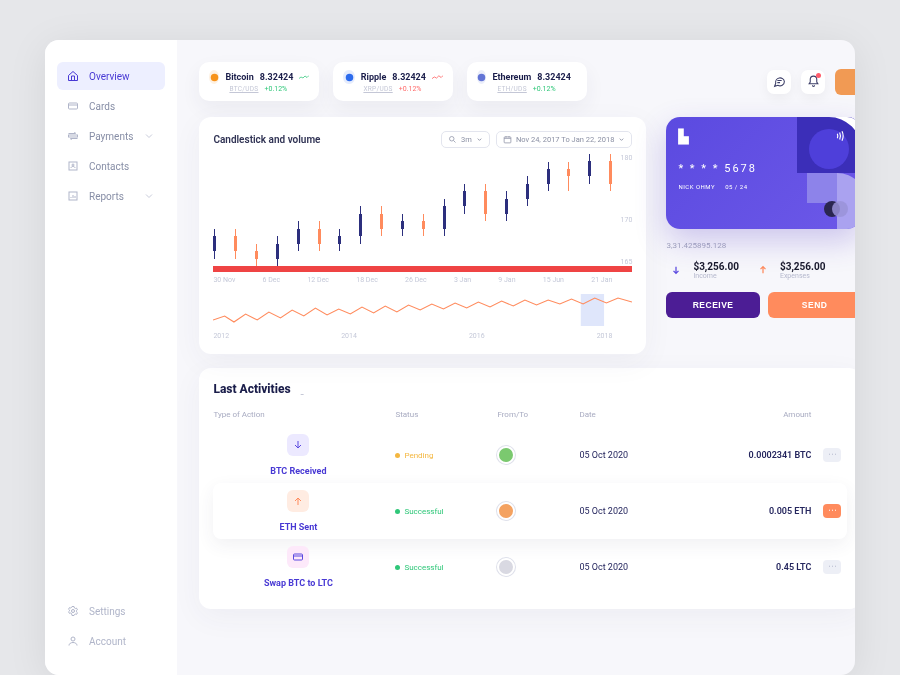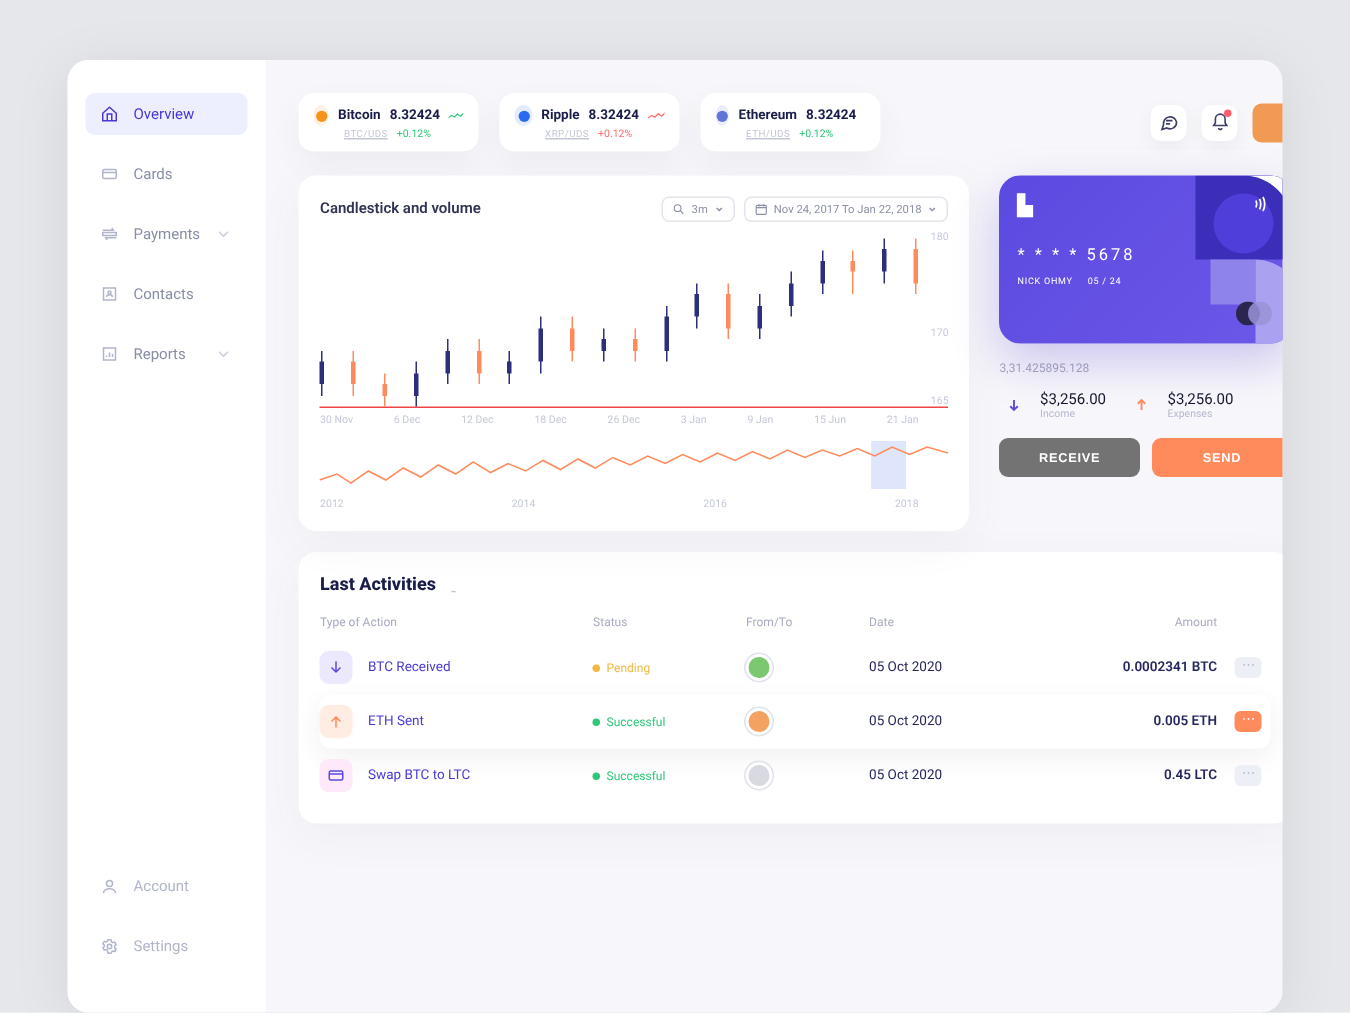--- a/index.html
+++ b/index.html
@@ -5,21 +5,21 @@
   * { margin:0; padding:0; box-sizing:border-box; }
   body { background:#e6e7ea; font-family:-apple-system,Segoe UI,Roboto,Helvetica,Arial,sans-serif; width:900px; height:675px; overflow:hidden; }
   .app { position:absolute; top:40px; left:45px; right:45px; bottom:0; background:#f7f7fb; border-radius:14px; box-shadow:0 6px 40px rgba(0,0,0,0.08); overflow:hidden; display:flex; }
 
   
   .sidebar { width:150px; background:#fff; display:flex; flex-direction:column; padding:22px 0 18px 0; }
   .brand { display:flex; align-items:center; gap:7px; padding:0 18px 28px; }
   .brand-icon { width:16px; height:16px; }
   .brand-name { color:#5247c8; font-weight:700; font-size:13px; }
   .nav { flex:1; padding:0 12px; }
-  .nav-item { display:flex; align-items:center; gap:10px; height:28px; padding:0 10px; border-radius:6px; font-size:10px; color:#878ea6; cursor:pointer; margin-bottom:12px; }
+  .nav-item { display:flex; align-items:center; gap:10px; height:28px; padding:0 10px; border-radius:6px; font-size:10px; color:#878ea6; cursor:pointer; margin-bottom:2px; }
   .nav-item.active { background:#edefff; color:#4839d4; }
   .nav-icon { width:12px; height:12px; flex:0 0 12px; }
   .nav-chevron { margin-left:auto; }
   .nav-bottom { padding:0 12px; }
   .nav-bottom .nav-item { color:#b0b5c9; }
 
   
   .main { flex:1; padding:22px 22px 0; }
   .top { display:flex; align-items:center; gap:12px; margin-bottom:16px; }
   .tickers { display:flex; gap:14px; }
@@ -37,21 +37,21 @@
   .icon-btn { width:24px; height:24px; border-radius:7px; background:#fff; display:flex; align-items:center; justify-content:center; box-shadow:0 4px 12px rgba(0,0,0,0.05); cursor:pointer; }
   .avatar { width:26px; height:26px; border-radius:6px; background:#f19a54; }
 
   .content { display:flex; gap:20px; }
 
   
   .chart-panel { flex:1; background:#fff; border-radius:12px; padding:14px; box-shadow:0 8px 30px rgba(50,50,90,0.05); }
   .chart-head { display:flex; align-items:center; gap:6px; margin-bottom:6px; }
   .chart-title { flex:1; font-size:10px; font-weight:600; color:#303354; }
   .chip { display:flex; align-items:center; gap:4px; font-size:7.5px; color:#8b90a4; border:1px solid #e3e5ee; border-radius:5px; padding:3px 6px; cursor:pointer; }
-  .chart-candle { height:118px; position:relative; border-bottom:1px solid #ef4444; }
+  .chart-candle { height:118px; position:relative; border-bottom:6px solid #ef4444; }
   .chart-candle .yval { position:absolute; right:0; font-size:7px; color:#c4c8d8; }
   .candles { position:absolute; inset:6px 20px 0 0; display:flex; align-items:flex-end; justify-content:space-between; }
   .cndl { width:3px; position:relative; }
   .cndl .wick { position:absolute; left:1px; width:1px; background:inherit; }
   .chart-xaxis { display:flex; justify-content:space-between; font-size:7px; color:#c4c8d8; padding:4px 20px 6px 0; }
   .mini { height:40px; position:relative; }
   .mini-x { display:flex; justify-content:space-between; font-size:7px; color:#c4c8d8; padding:2px 20px 0 0; }
 
   
   .card-panel { width:195px; }
@@ -61,35 +61,35 @@
   .cc-num { margin-top:18px; font-size:11px; letter-spacing:2px; }
   .cc-row { display:flex; gap:10px; margin-top:8px; font-size:6px; letter-spacing:0.5px; }
   .cc-mc { position:absolute; right:12px; bottom:12px; }
   .cc-nfc { position:absolute; right:12px; top:12px; }
   .balance { margin-top:12px; }
   .bal-main { font-size:17px; font-weight:800; color:#17182b; }
   .bal-sub { font-size:8px; color:#a4a7bd; }
   .bal-split { display:flex; gap:14px; margin-top:10px; }
   .bal-col { display:flex; gap:7px; align-items:center; }
   .bal-arrow { width:20px; height:20px; border-radius:6px; background:#f7f7fb; display:flex; align-items:center; justify-content:center; }
-  .bal-amt { font-size:10px; font-weight:400; color:#17182b; }
+  .bal-amt { font-size:10px; font-weight:700; color:#17182b; }
   .bal-lab { font-size:7px; color:#b5b8cd; }
   .btns { display:flex; gap:8px; margin-top:12px; }
   .btn { flex:1; font-size:8.5px; font-weight:700; letter-spacing:0.5px; color:#fff; border:none; border-radius:6px; padding:8px 0; cursor:pointer; }
-  .btn.recv { background:#737373; }
+  .btn.recv { background:#4c1d95; }
   .btn.send { background:#ff8b5d; }
 
   
   .activities { margin-top:14px; background:#fff; border-radius:12px; padding:14px; box-shadow:0 8px 30px rgba(50,50,90,0.05); }
   .act-title { font-size:12px; font-weight:800; color:#1a1d4a; margin-bottom:10px; }
   .act-head, .act-row { display:grid; grid-template-columns:170px 90px 70px 100px 120px 24px; align-items:center; gap:12px; }
   .act-head { font-size:8px; color:#a8abc1; padding:4px 0 8px; }
   .act-row { font-size:9px; color:#25265e; padding:7px 0; border-radius:8px; }
   .act-row.hl { background:#fff; box-shadow:0 6px 18px rgba(50,50,90,0.07); }
-  .act-action { display:flex; align-items:center; gap:10px; color:#4839d4; font-weight:400; }
+  .act-action { display:flex; align-items:center; gap:10px; color:#4839d4; font-weight:700;flex-direction:column; }
   .act-ico { width:22px; height:22px; border-radius:6px; display:flex; align-items:center; justify-content:center; }
   .status { display:flex; align-items:center; gap:4px; font-size:8px; }
   .dot { width:5px; height:5px; border-radius:50%; }
   .fromto { width:18px; height:18px; border-radius:50%; background:#eee; border:2px solid #fff; box-shadow:0 0 0 1px #dfe1eb; }
   .amount { text-align:right; font-weight:600; }
   .more { width:18px; height:14px; border-radius:4px; background:#edeff6; color:#b5b8cd; font-size:9px; text-align:center; line-height:12px; cursor:pointer; }
   .more.orange { background:#ff8b5d; color:#fff; }
 </style>
 </head>
 <body>
@@ -137,31 +137,31 @@
           </svg>
           <span>Reports</span>
           <svg class="nav-icon nav-chevron" viewBox="0 0 24 24" fill="none" stroke="#c9ccdb" stroke-width="2">
             <path d="M6 9l6 6 6-6"></path>
           </svg>
         </div>
       </nav>
     <div class="nav-bottom">
       <div class="nav-item">
         <svg class="nav-icon" viewBox="0 0 24 24" fill="none" stroke="#b0b5c9" stroke-width="2">
-            <circle cx="12" cy="8" r="4"></circle>
-            <path d="M4 21c0-4 4-6 8-6s8 2 8 6"></path>
-          </svg>
-        <span>Account</span>
+            <circle cx="12" cy="12" r="3"></circle>
+            <path d="M19 12a7 7 0 0 0-.1-1l2-1.5-2-3.4-2.3.9a7 7 0 0 0-1.7-1L14 3h-4l-.9 2a7 7 0 0 0-1.7 1l-2.3-.9-2 3.4 2 1.5a7 7 0 0 0 0 2l-2 1.5 2 3.4 2.3-.9a7 7 0 0 0 1.7 1L10 21h4l.9-2a7 7 0 0 0 1.7-1l2.3.9 2-3.4-2-1.5c.1-.3.1-.7.1-1z"></path>
+          </svg>
+        <span>Settings</span>
       </div>
       <div class="nav-item">
         <svg class="nav-icon" viewBox="0 0 24 24" fill="none" stroke="#b0b5c9" stroke-width="2">
-            <circle cx="12" cy="12" r="3"></circle>
-            <path d="M19 12a7 7 0 0 0-.1-1l2-1.5-2-3.4-2.3.9a7 7 0 0 0-1.7-1L14 3h-4l-.9 2a7 7 0 0 0-1.7 1l-2.3-.9-2 3.4 2 1.5a7 7 0 0 0 0 2l-2 1.5 2 3.4 2.3-.9a7 7 0 0 0 1.7 1L10 21h4l.9-2a7 7 0 0 0 1.7-1l2.3.9 2-3.4-2-1.5c.1-.3.1-.7.1-1z"></path>
-          </svg>
-        <span>Settings</span>
+            <circle cx="12" cy="8" r="4"></circle>
+            <path d="M4 21c0-4 4-6 8-6s8 2 8 6"></path>
+          </svg>
+        <span>Account</span>
       </div>
     </div>
   </aside>
 
   <main class="main">
 
     <div class="top">
       <div class="tickers" id="tickers">
           <div class="ticker">
             <div class="ticker-row1">

